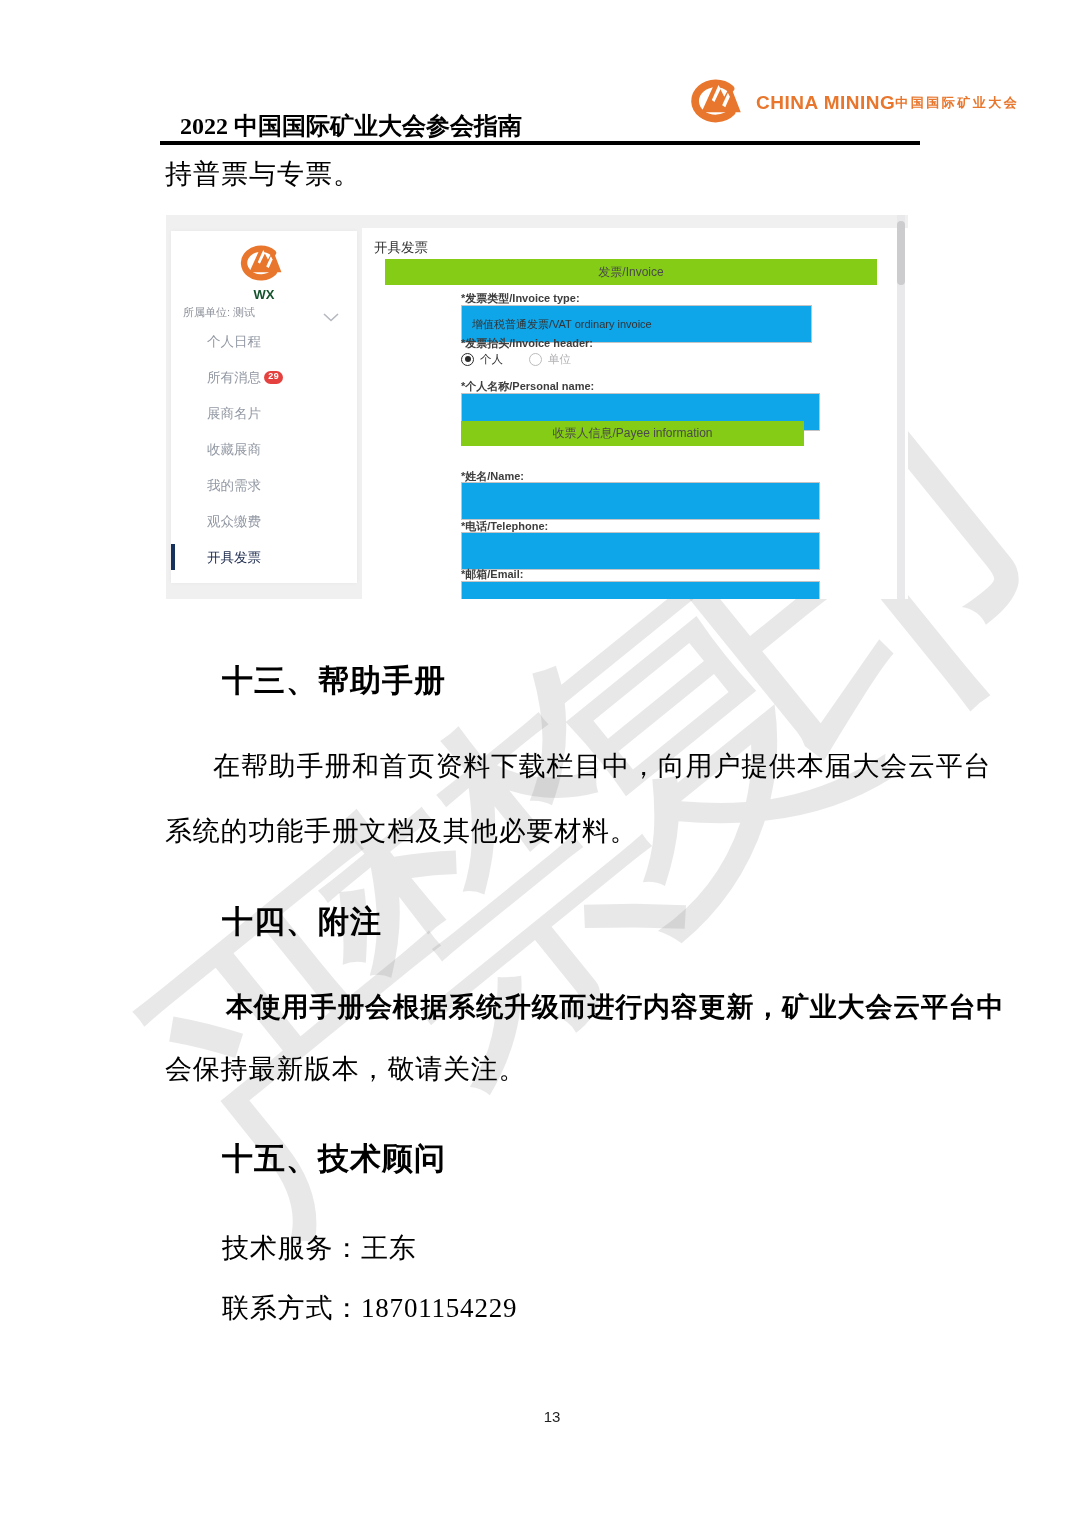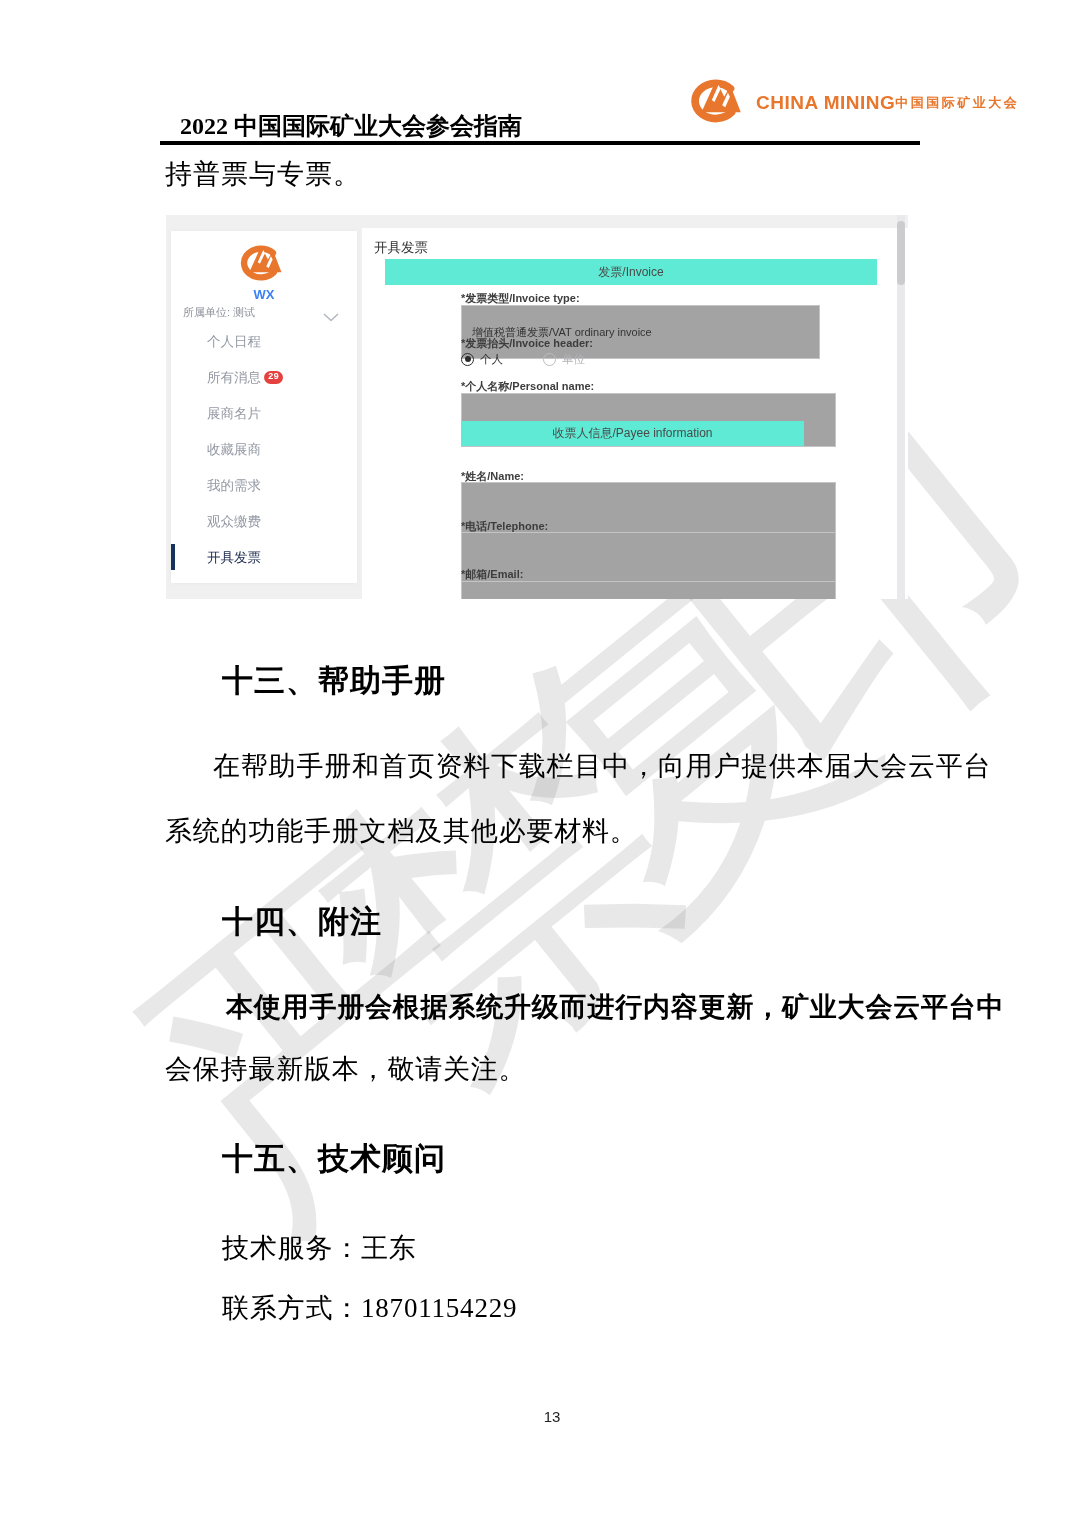--- a/index.html
+++ b/index.html
@@ -21,38 +21,38 @@
   .brand-zh{font-size:13px;font-weight:bold;color:#e8762c;letter-spacing:2.5px;margin-top:3px;}
 
   .intro{left:165px;top:156px;font-size:27px;font-family:"Liberation Serif",serif;letter-spacing:1px;z-index:2;}
 
   
   .shot{left:166px;top:215px;width:742px;height:384px;background:#f0f0f1;z-index:2;overflow:hidden;
         font-family:"Liberation Sans",sans-serif;}
   .shot .content-panel{left:196px;top:13px;width:546px;height:371px;background:#ffffff;}
   .shot .sidebar{left:5px;top:16px;width:186px;height:352px;background:#ffffff;box-shadow:0 0 4px rgba(0,0,0,0.04);}
   .sb-logo{left:63px;top:10px;}
-  .sb-user{left:0;top:56px;width:186px;text-align:center;font-size:13px;font-weight:bold;color:#3b82f6;}
+  .sb-user{left:0;top:56px;width:186px;text-align:center;font-size:13px;font-weight:bold;color:#14532d;}
   .sb-org{left:12px;top:74px;font-size:11px;color:#8b8f98;}
   .sb-chevron{left:152px;top:77px;}
   .sb-item{left:36px;width:140px;height:18px;font-size:13.5px;color:#9298a3;white-space:nowrap;font-family:Liberation Mono, monospace;}
   .sb-item.active{color:#1c2a4d;font-weight:500;}
   .sb-active-bar{left:0;top:313px;width:4px;height:26px;background:#16325c;}
   .badge{display:inline-block;margin-left:3px;vertical-align:3px;background:#e5413e;color:#fff;
          font-size:9px;line-height:13px;padding:0 4px;border-radius:8px;font-weight:bold;}
 
   .main-title{left:208px;top:24px;font-size:13.5px;color:#333;font-weight:500;}
-  .bar{background:#5eead4;color:#4a4a4a;font-size:12px;text-align:center;}
+  .bar{background:#84cc16;color:#4a4a4a;font-size:12px;text-align:center;}
   .invoice-bar{left:219px;top:44px;width:492px;height:26px;line-height:26px;}
   .payee-bar{left:295px;top:206px;width:343px;height:25px;line-height:25px;}
   .flabel{left:295px;font-size:11px;font-weight:600;color:#3d3d3d;white-space:nowrap;}
-  .finput{left:295px;width:341px;height:20px;background:#a3a3a3;border:1px solid #c4c4c7;
-          font-size:11px;color:#333;padding:16px;box-sizing:content-box;}
+  .finput{left:295px;width:341px;height:20px;background:#0ea5e9;border:1px solid #c4c4c7;
+          font-size:11px;color:#333;padding:8px;box-sizing:content-box;}
   .fselect{line-height:20px;padding-left:10px;width:331px;}
-  .radio-row{left:295px;top:136px;height:16px;display:flex;align-items:center;gap:40px;font-size:11.5px;}
+  .radio-row{left:295px;top:136px;height:16px;display:flex;align-items:center;gap:26px;font-size:11.5px;}
   .radio{display:flex;align-items:center;gap:6px;}
   .rdot{width:13px;height:13px;border-radius:50%;box-sizing:border-box;position:relative;}
   .rdot.sel{border:1.5px solid #2b2b2b;}
   .rdot.sel::after{content:"";position:absolute;left:2.5px;top:2.5px;width:6px;height:6px;border-radius:50%;background:#2b2b2b;}
   .rdot.unsel{border:1.5px solid #bcbcc0;}
   .radio .sel-label{color:#333;}
   .radio .unsel-label{color:#b3b3b7;}
   .scrollbar{left:731px;top:0;width:8px;height:384px;background:#e9e9eb;}
   .scroll-thumb{left:0;top:6px;width:8px;height:64px;background:#cccccf;border-radius:4px;}
 

